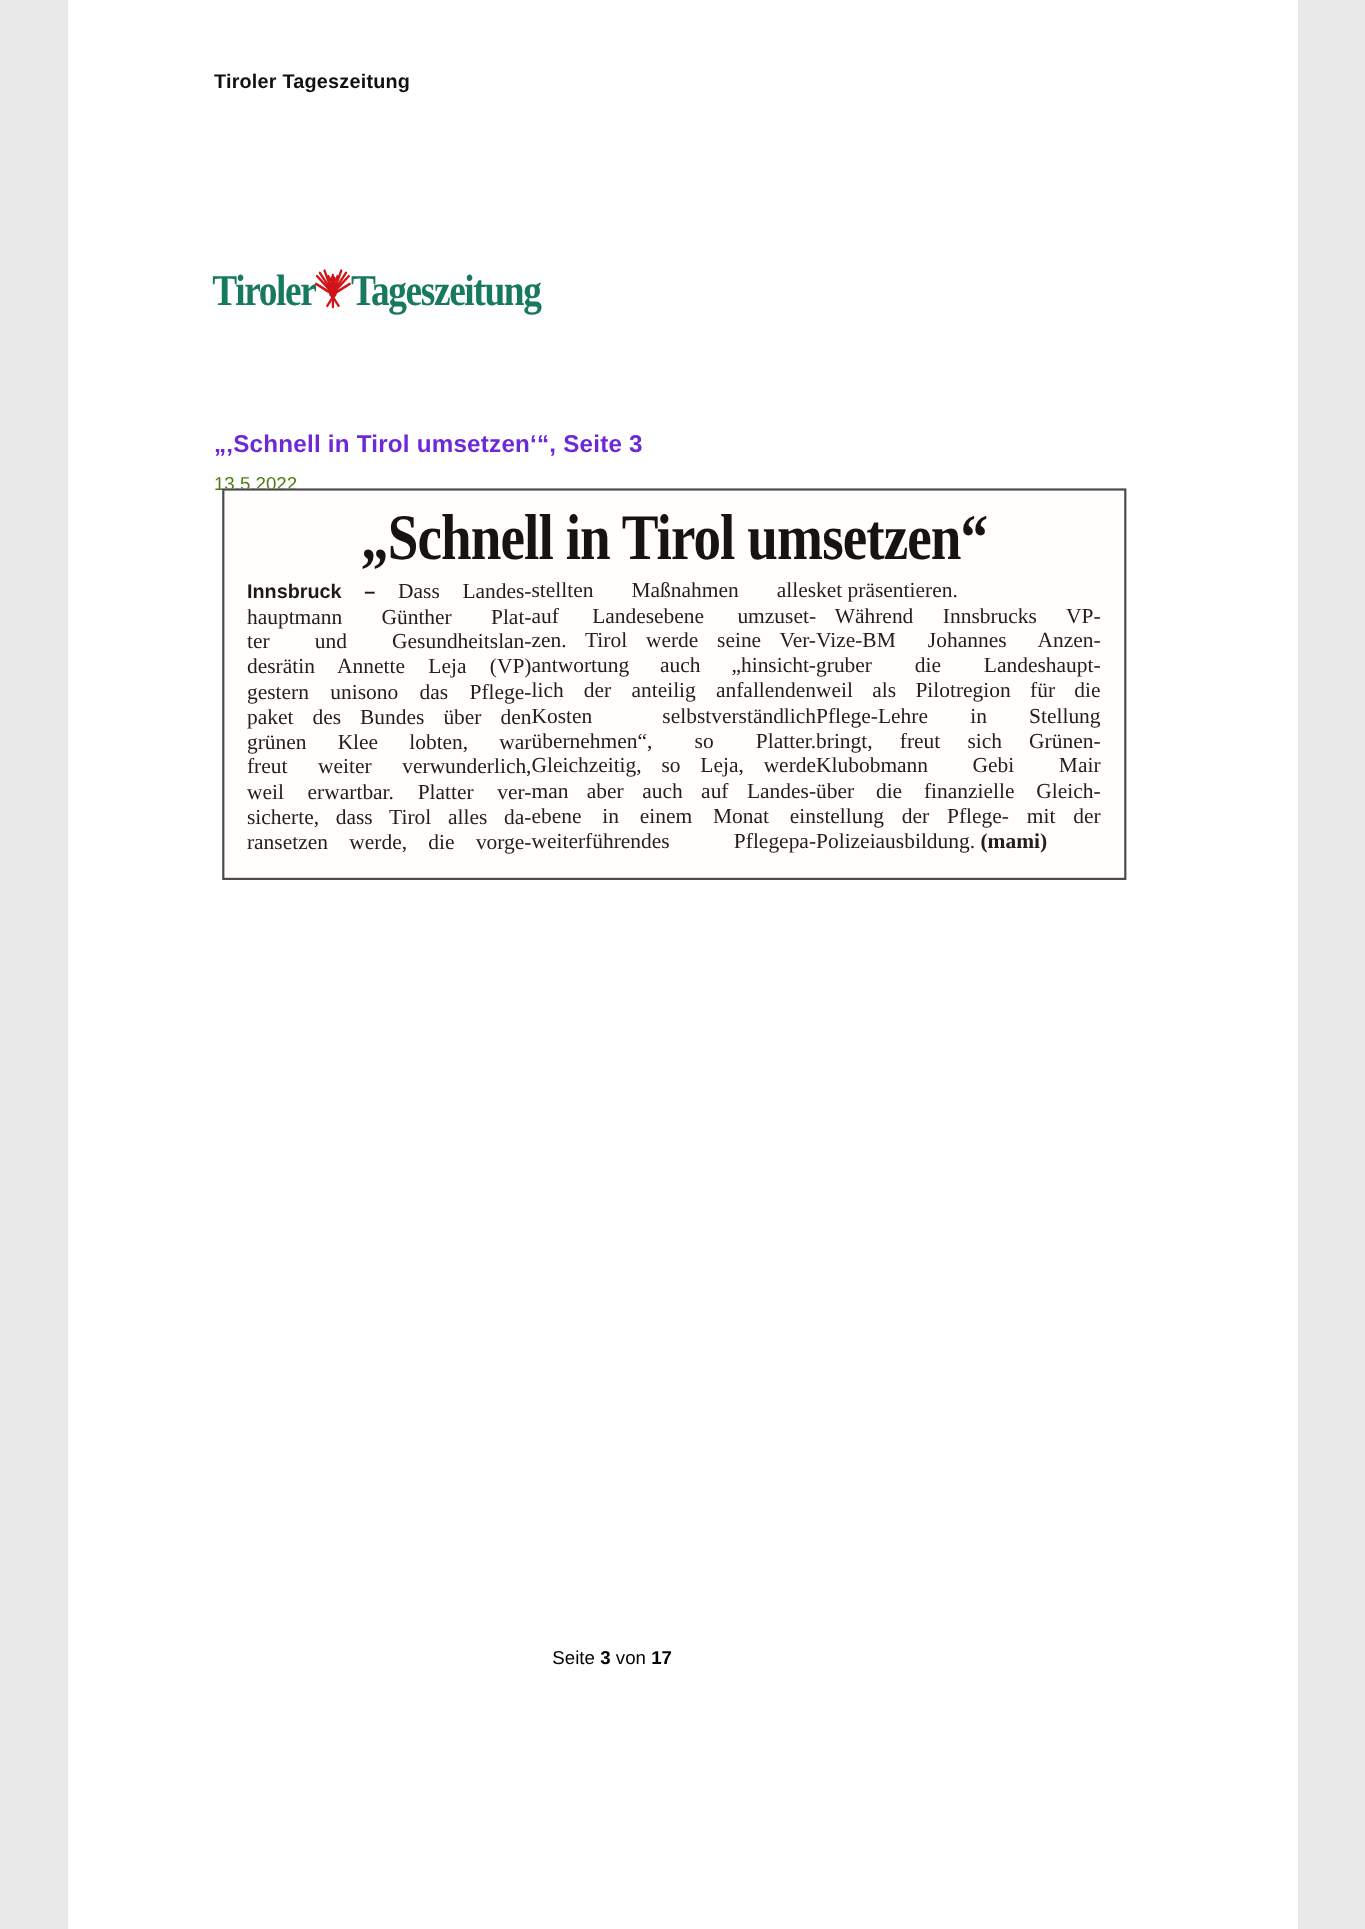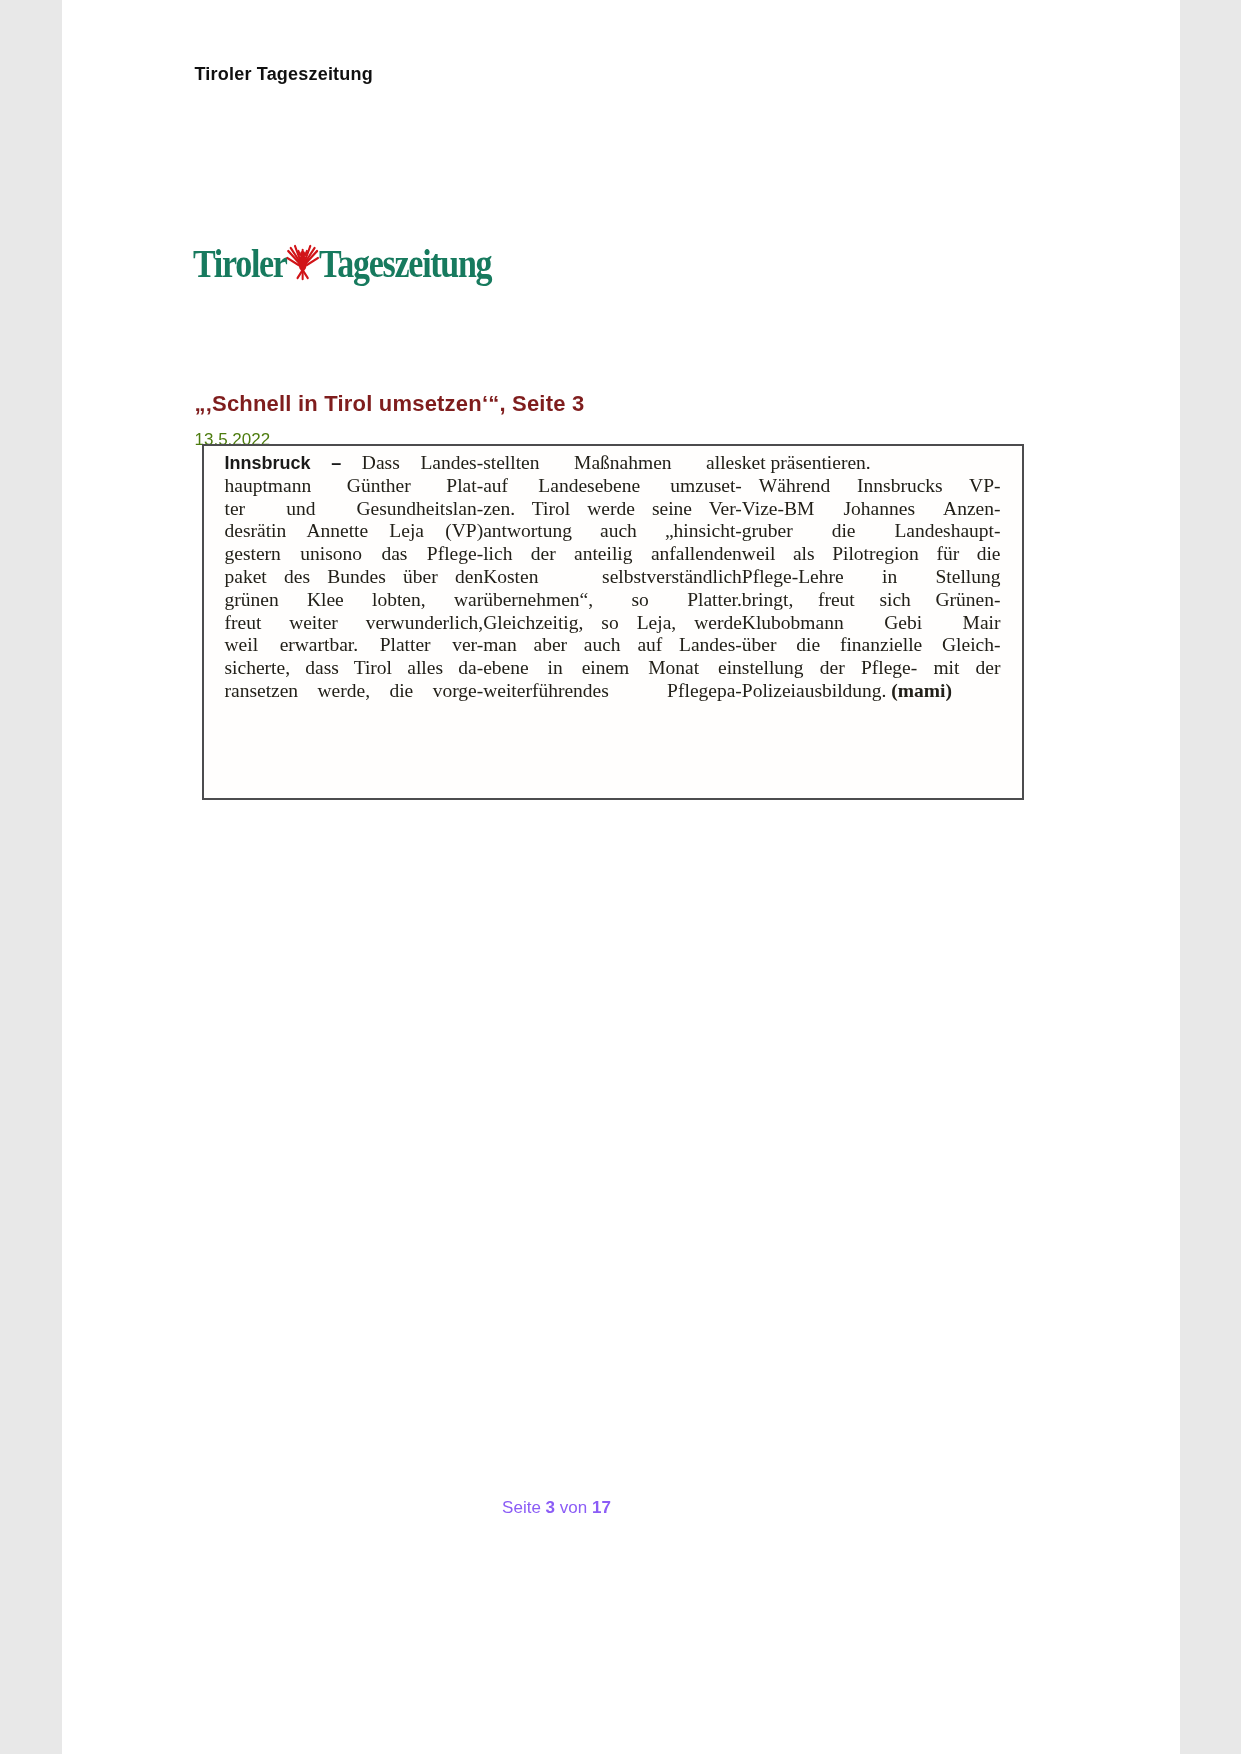--- a/index.html
+++ b/index.html
@@ -18,21 +18,21 @@
     transform:scaleX(.85);transform-origin:left center;white-space:nowrap;
   }
   .logo-word{
     font-family:"Liberation Serif",serif;font-weight:700;font-size:40px;
     letter-spacing:-1.5px;line-height:1;
   }
   .eagle{width:40px;height:40px;margin:0 -1px 2px -1px;flex:0 0 auto;}
   
   .article-title{
     position:absolute;left:133px;top:391px;
-    font-size:22px;font-weight:bold;color:#7f1d1d;letter-spacing:.2px;
+    font-size:22px;font-weight:bold;color:#6d28d9;letter-spacing:.2px;
   }
   .article-date{
     position:absolute;left:133px;top:430px;
     font-size:17px;color:#4d7c0f;
   }
   
   .clipping{
     position:absolute;left:140px;top:444px;width:822px;height:356px;
     border:2px solid #4c4c4e;background:#fffefd;box-sizing:border-box;
   }
@@ -50,21 +50,21 @@
     font-family:"Liberation Serif",serif;font-size:19.5px;line-height:22.8px;
     color:#222019;text-align:justify;text-align-last:justify;white-space:nowrap;
   }
   .line.nojust{text-align:right;text-align-last:left;}
   .line.indent{text-indent:17px;}
   .lead{font-family:"Liberation Sans",sans-serif;font-weight:700;font-size:18px;color:#1a1a1a;}
   .sig{font-weight:700;}
   
   .footer{
     position:absolute;left:2px;right:130px;top:1498px;text-align:center;
-    font-size:17px;color:#8b5cf6;
+    font-size:17px;color:#000000;
   }
   .footer b{font-weight:bold;}
 </style>
 </head>
 <body>
 
 <div class="page">
 
   <div class="doc-header">Tiroler Tageszeitung</div>
 
@@ -90,20 +90,23 @@
       <ellipse cx="20" cy="19" rx="5" ry="8" fill="#d11418"></ellipse>
       <circle cx="20" cy="10" r="3" fill="#d11418"></circle>
     </svg>
     <span class="logo-word" style="color: rgb(23, 122, 94);">Tageszeitung</span>
   </div>
 
   <div class="article-title">„‚Schnell in Tirol umsetzen‘“, Seite 3</div>
   <div class="article-date">13.5.2022</div>
 
   <div class="clipping">
+    <div class="headline">
+      <span class="squeeze">„Schnell in Tirol umsetzen“</span>
+    </div>
     <div class="columns" id="columns">
         <div class="col">
           <div class="line"><span class="lead">Innsbruck –</span> Dass Landes-</div>
           <div class="line">hauptmann Günther Plat-</div>
           <div class="line">ter und Gesundheitslan-</div>
           <div class="line">desrätin Annette Leja (VP)</div>
           <div class="line">gestern unisono das Pflege-</div>
           <div class="line">paket des Bundes über den</div>
           <div class="line">grünen Klee lobten, war</div>
           <div class="line">freut weiter verwunderlich,</div>

